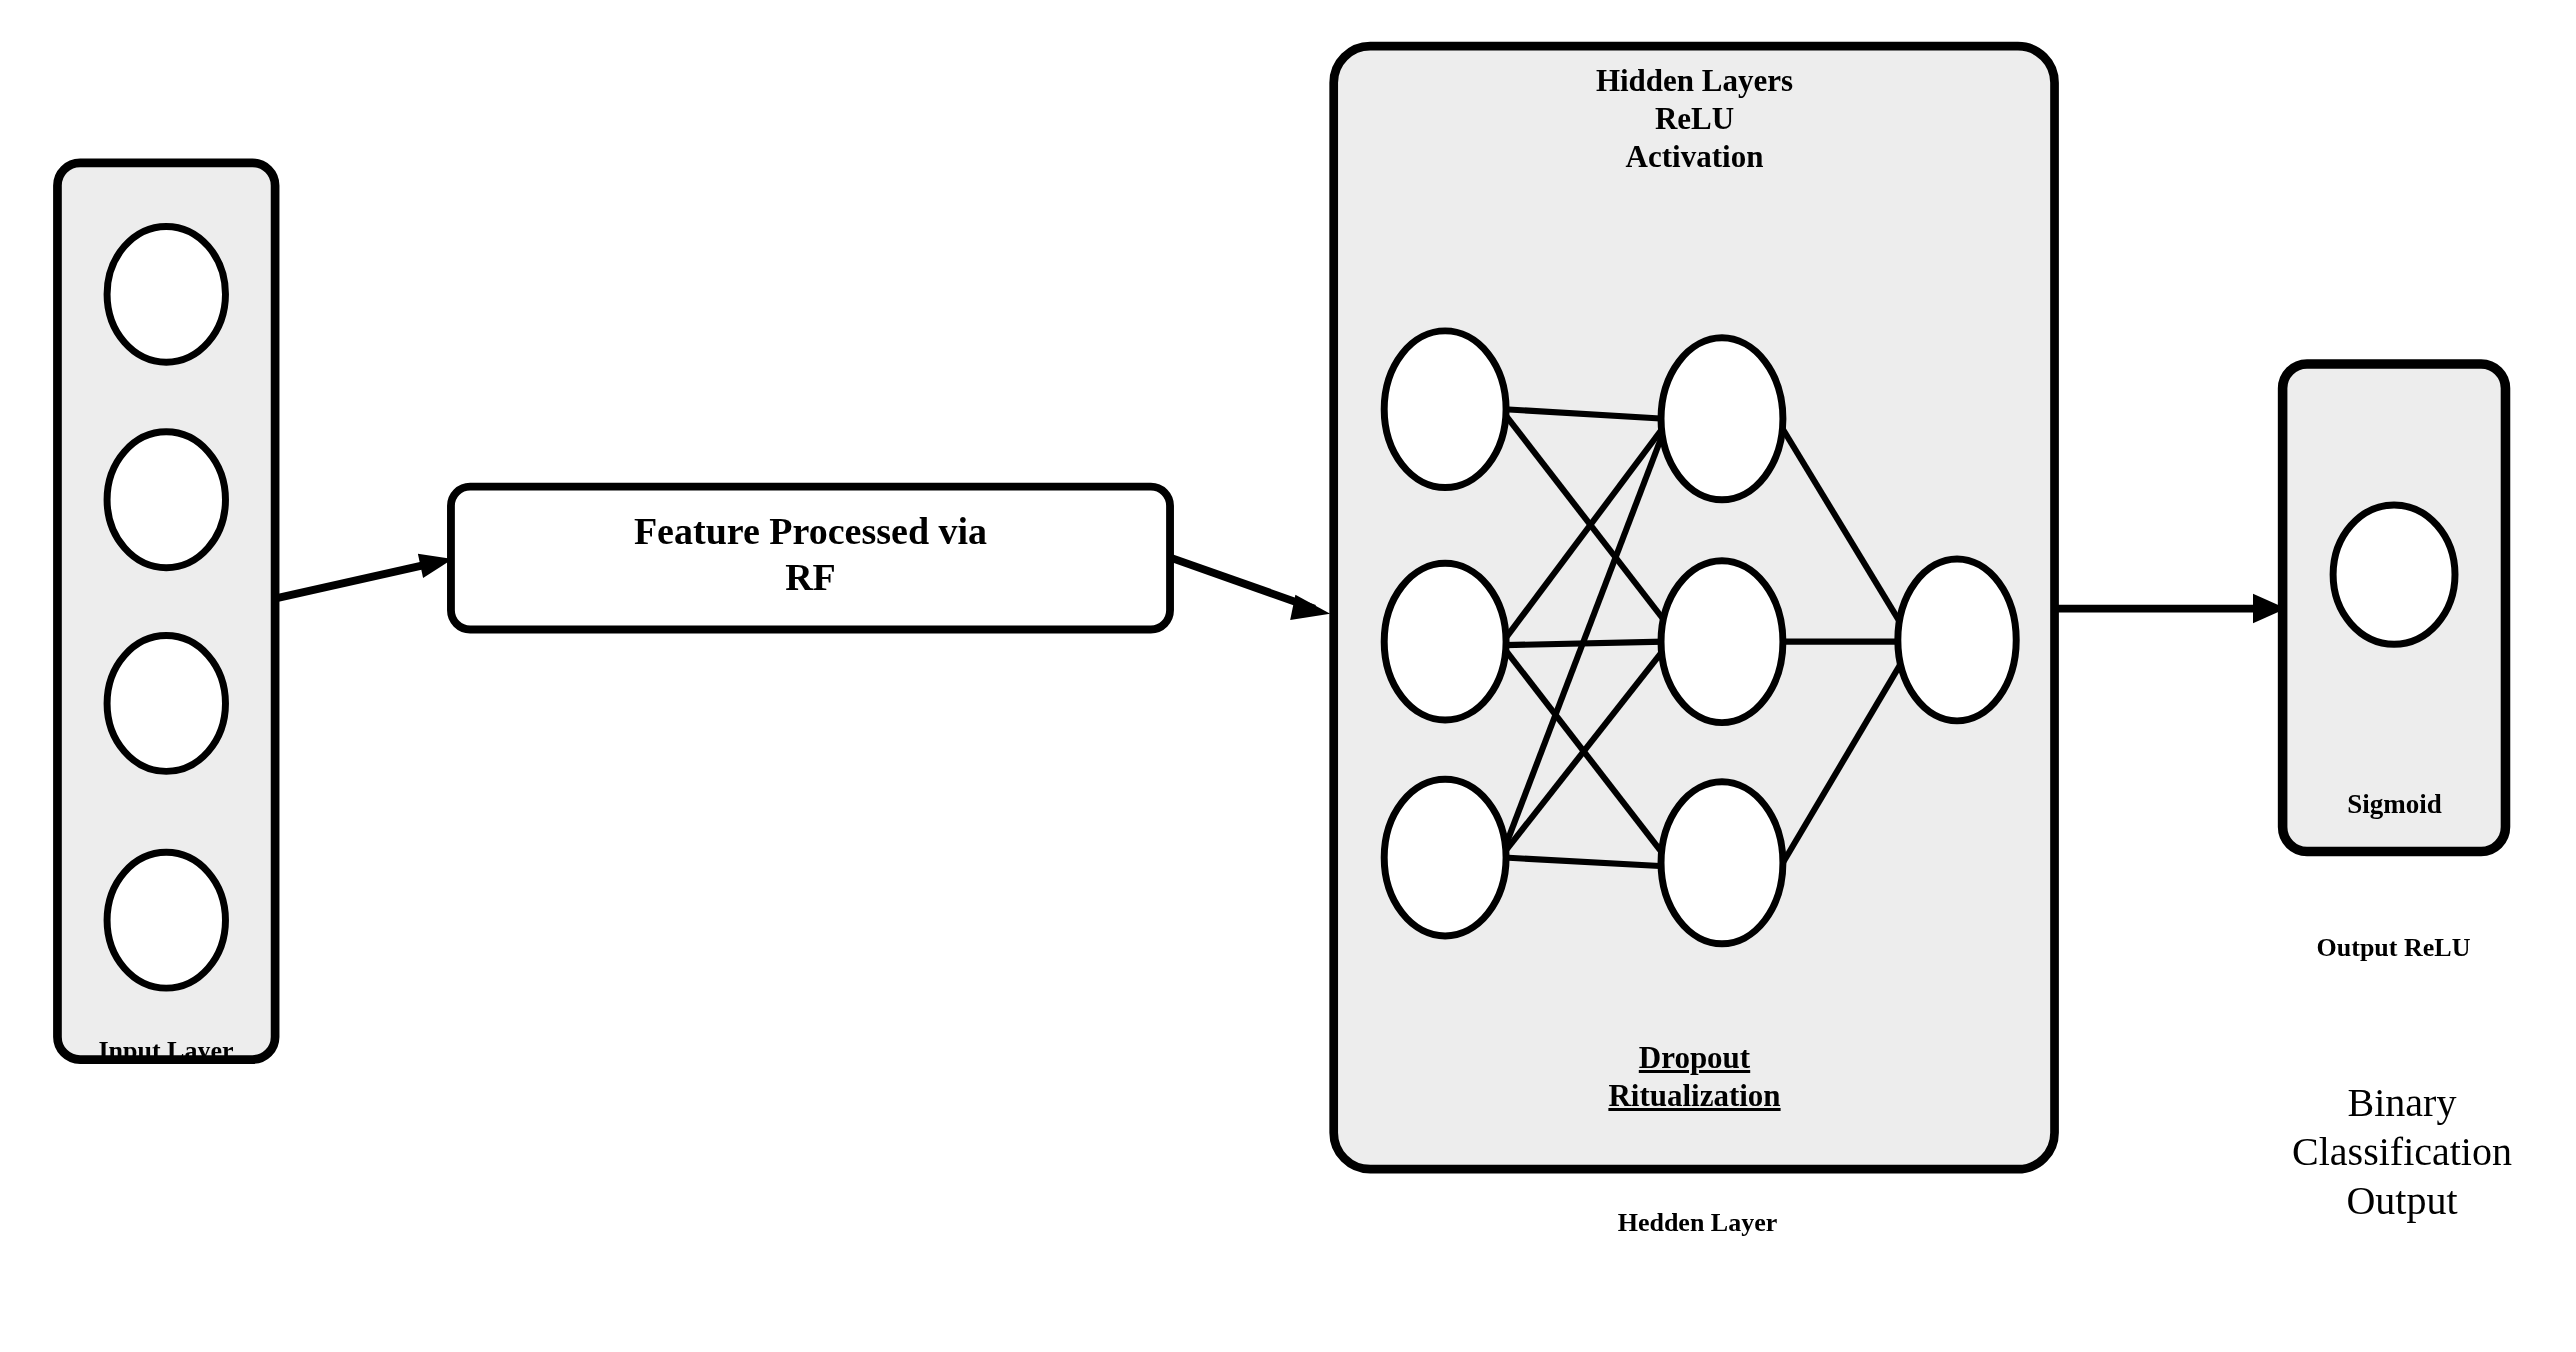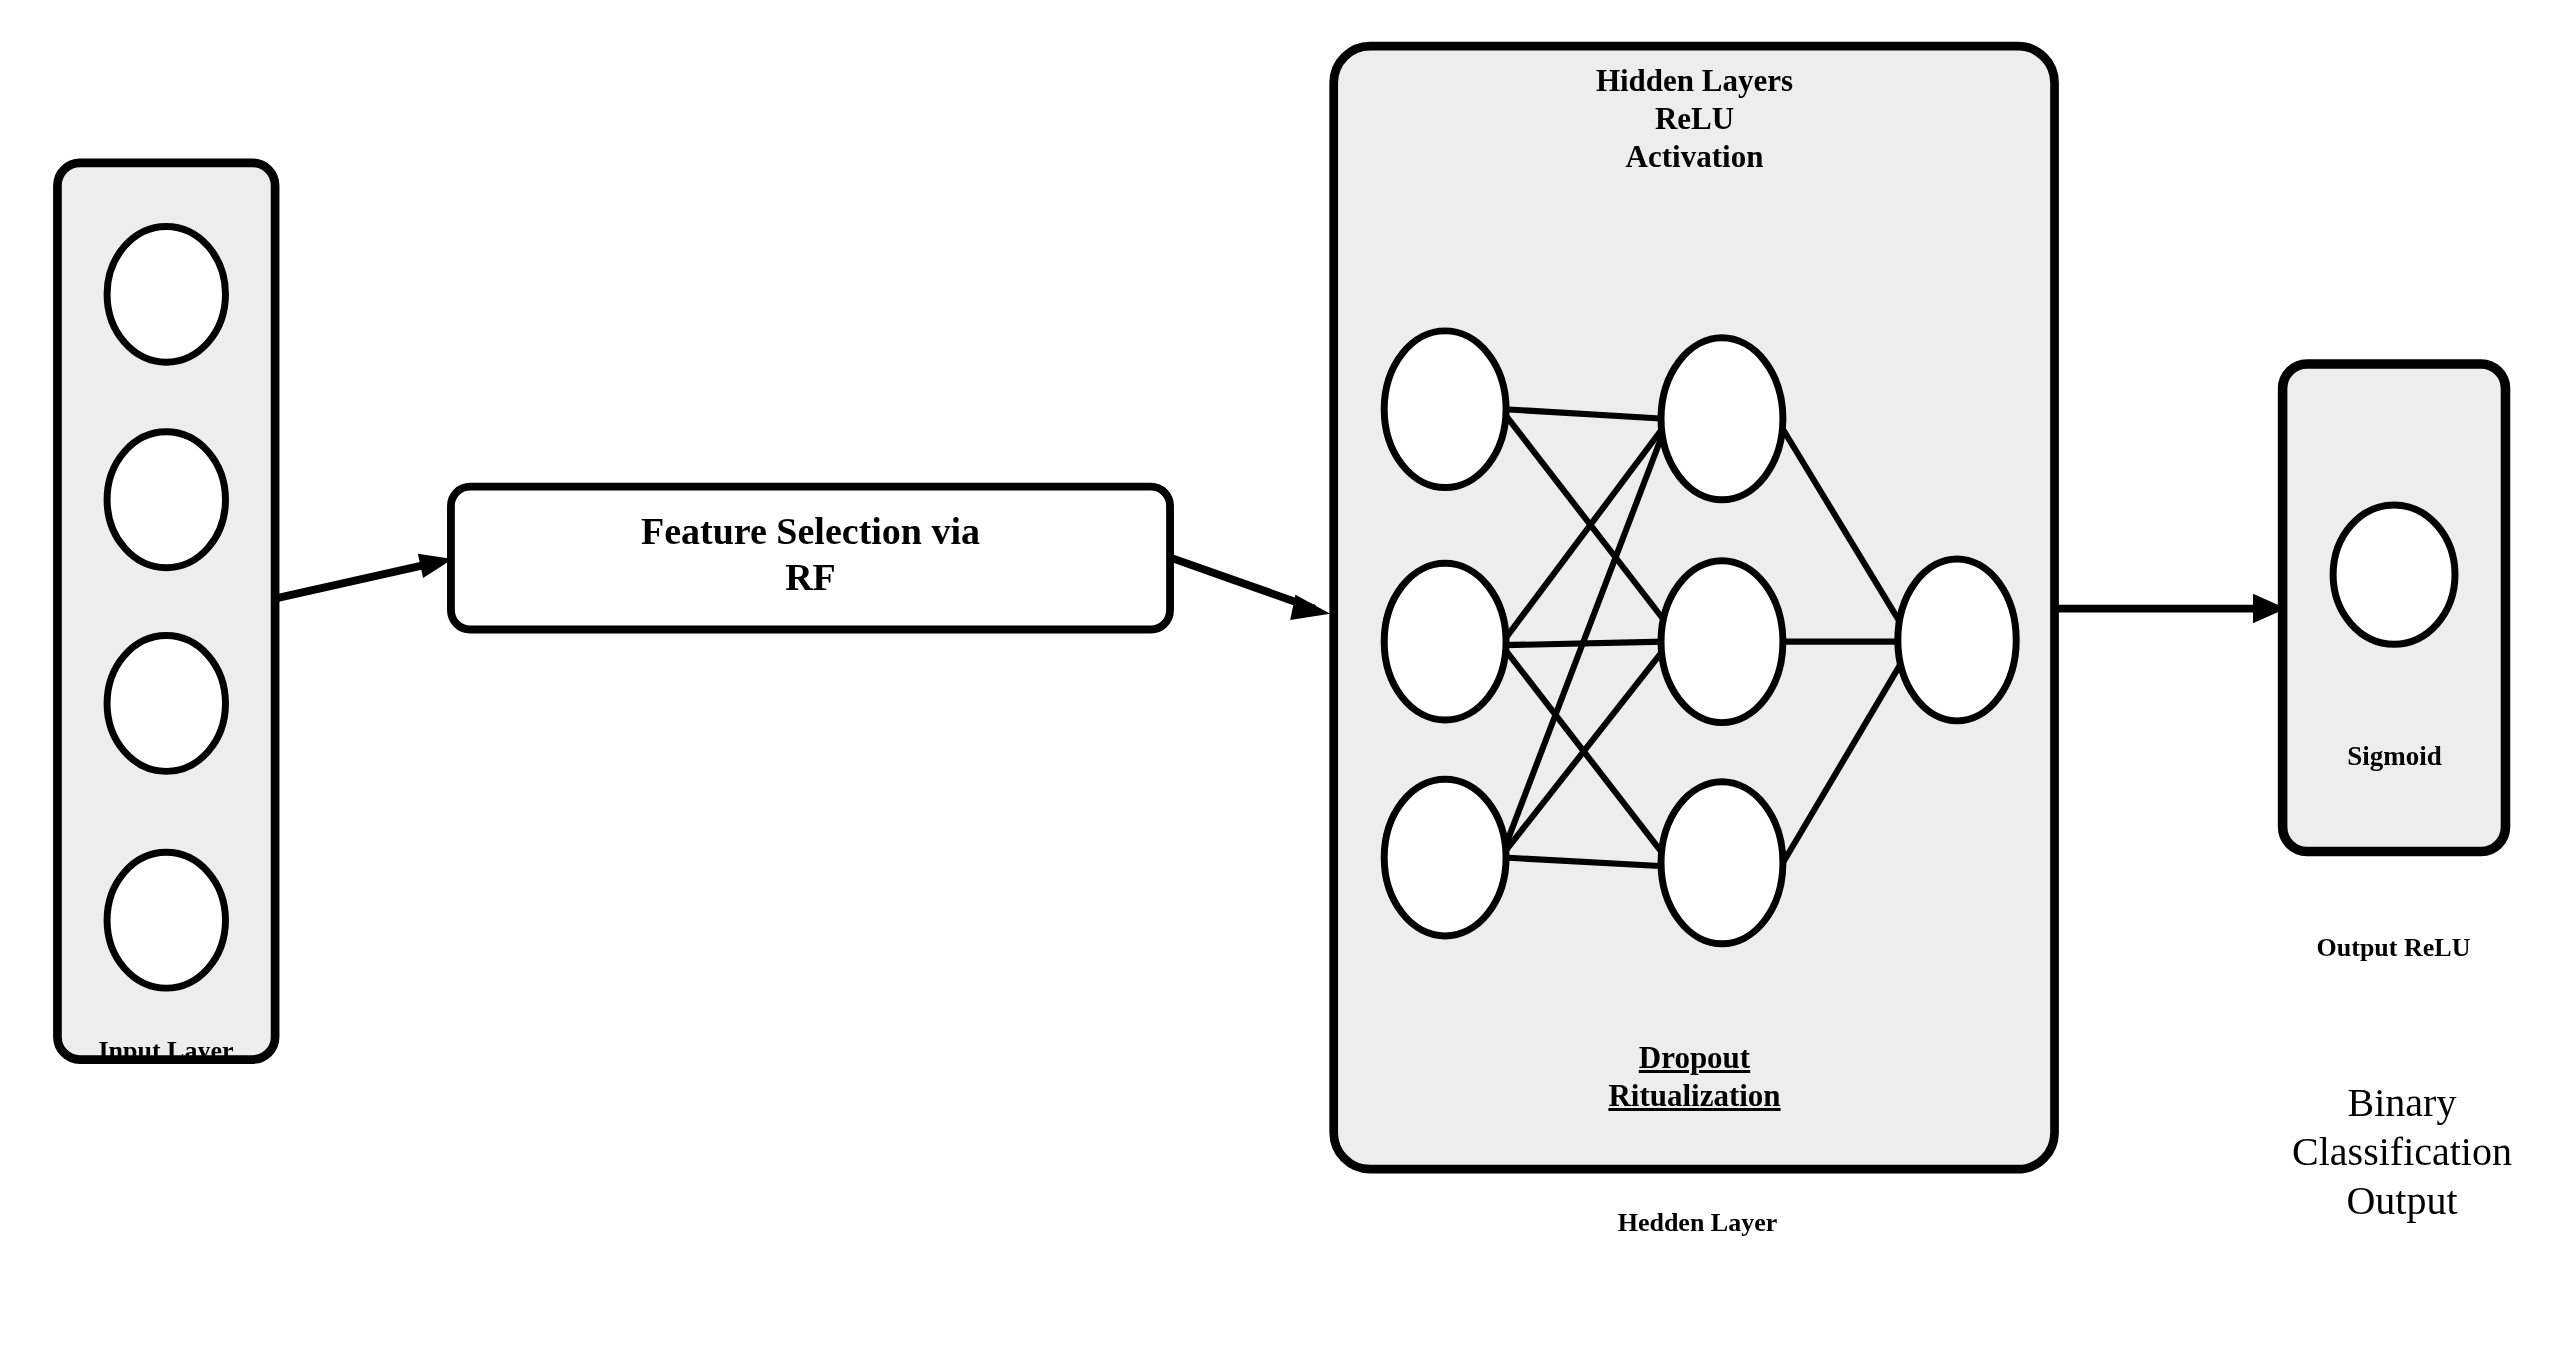--- a/index.html
+++ b/index.html
@@ -134,24 +134,24 @@
       <rect x="2622" y="395" width="256" height="560" rx="28" ry="28" class="panel-stroke" stroke-width="11"></rect>
       <ellipse cx="2750" cy="637" rx="70" ry="80" class="node-ellipse"></ellipse>
     </g>
 
   </svg>
 
   <div class="txt txt-inbox-top" style="left:1334px; top:42px; width:721px;">Hidden Layers
 ReLU
 Activation</div>
 
-  <div class="txt txt-rf" style="left:451px; top:488px; width:719px;">Feature Selection via
+  <div class="txt txt-rf" style="left:451px; top:488px; width:719px;">Feature Processed via
 RF</div>
 
-  <div class="txt txt-sigmoid" style="left:2283px; top:720px; width:223px;">Sigmoid</div>
+  <div class="txt txt-sigmoid" style="left:2283px; top:768px; width:223px;">Sigmoid</div>
 
   <div class="txt txt-inbox-top" style="left:1334px; top:1019px; width:721px;text-decoration:underline;">Dropout
 Ritualization</div>
 
   <div class="txt txt-caption" style="left:31px; top:1015px; width:270px;">Input Layer</div>
 
   <div class="txt txt-caption" style="left:2263px; top:912px; width:261px;">Output ReLU</div>
 
   <div class="txt txt-caption" style="left:1532px; top:1187px; width:331px;">Hedden Layer</div>
 

